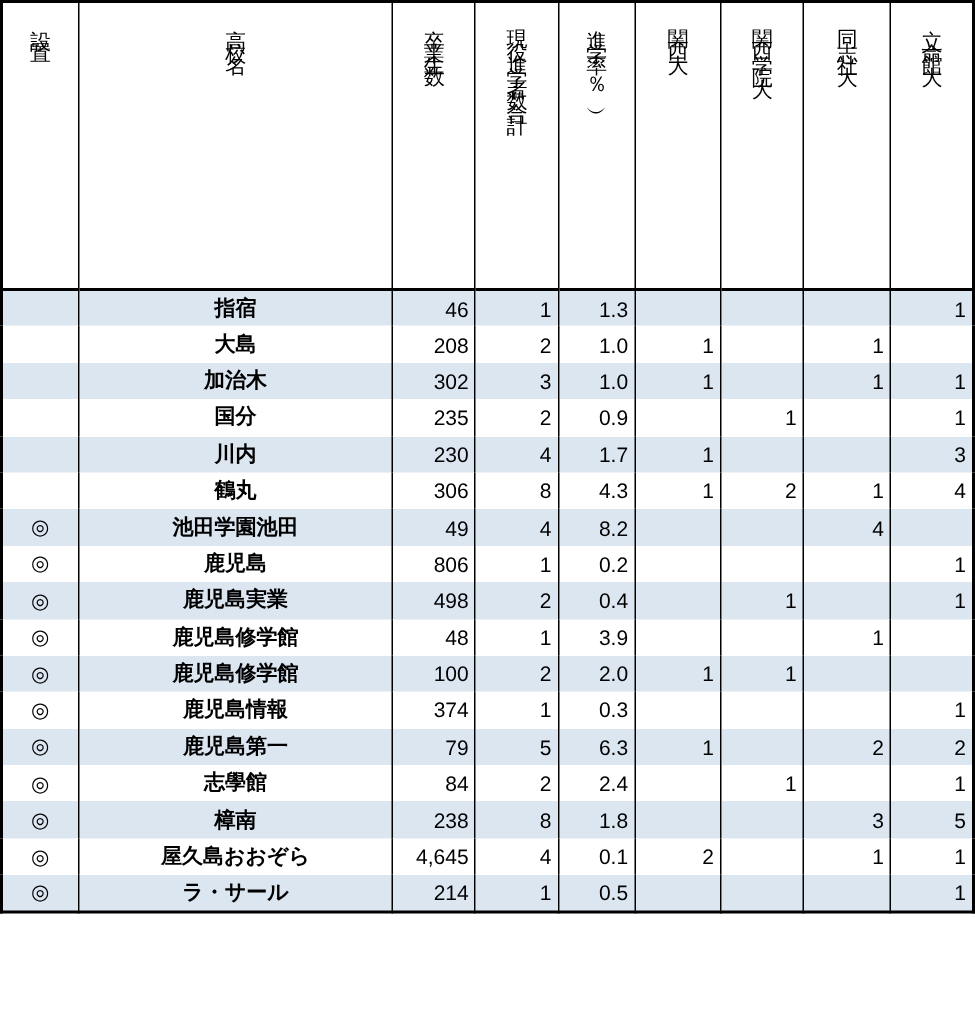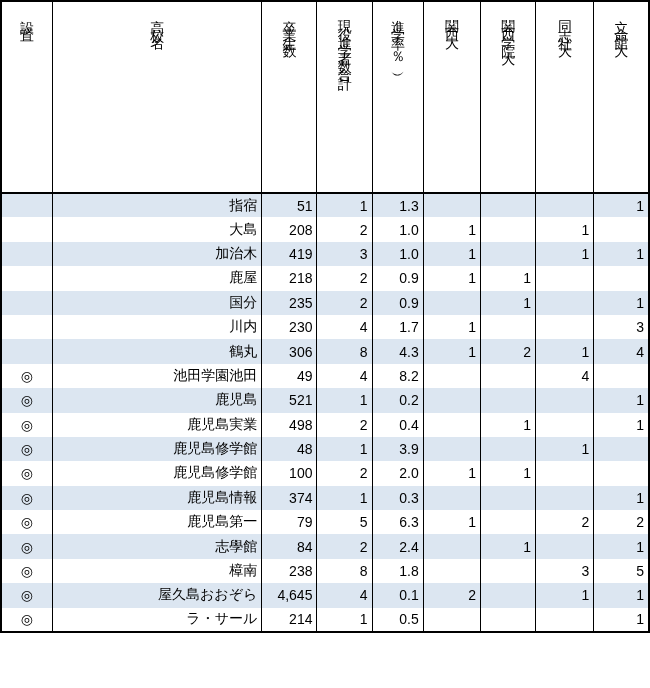--- a/index.html
+++ b/index.html
@@ -46,21 +46,21 @@
   .vtext {
     writing-mode: vertical-rl;
     text-orientation: mixed;
     display: inline-block;
     font-size: 14px;
     letter-spacing: 8px;
     line-height: 1.1;
     margin-top: 7px;
   }
   td.c-mark   { text-align: center; font-size: 14px; }
-  td.c-school { text-align: right; }
+  td.c-school { text-align: center; font-weight: bold; }
   td.c-num    { text-align: right; }
 </style>
 </head>
 <body>
 
 <div class="page">
   <table class="adm">
     <colgroup>
       <col style="width:51px">
       <col style="width:209px">
@@ -82,21 +82,21 @@
         <th><span class="vtext">関西大</span></th>
         <th><span class="vtext">関西学院大</span></th>
         <th><span class="vtext">同志社大</span></th>
         <th><span class="vtext">立命館大</span></th>
       </tr>
     </thead>
     <tbody>
         <tr>
           <td class="c-mark"></td>
           <td class="c-school">指宿</td>
-          <td class="c-num">51</td>
+          <td class="c-num">46</td>
           <td class="c-num">1</td>
           <td class="c-num">1.3</td>
           <td class="c-num"></td>
           <td class="c-num"></td>
           <td class="c-num"></td>
           <td class="c-num">1</td>
         </tr>
         <tr>
           <td class="c-mark"></td>
           <td class="c-school">大島</td>
@@ -104,38 +104,27 @@
           <td class="c-num">2</td>
           <td class="c-num">1.0</td>
           <td class="c-num">1</td>
           <td class="c-num"></td>
           <td class="c-num">1</td>
           <td class="c-num"></td>
         </tr>
         <tr>
           <td class="c-mark"></td>
           <td class="c-school">加治木</td>
-          <td class="c-num">419</td>
+          <td class="c-num">302</td>
           <td class="c-num">3</td>
           <td class="c-num">1.0</td>
           <td class="c-num">1</td>
           <td class="c-num"></td>
           <td class="c-num">1</td>
           <td class="c-num">1</td>
-        </tr>
-        <tr>
-          <td class="c-mark"></td>
-          <td class="c-school">鹿屋</td>
-          <td class="c-num">218</td>
-          <td class="c-num">2</td>
-          <td class="c-num">0.9</td>
-          <td class="c-num">1</td>
-          <td class="c-num">1</td>
-          <td class="c-num"></td>
-          <td class="c-num"></td>
         </tr>
         <tr>
           <td class="c-mark"></td>
           <td class="c-school">国分</td>
           <td class="c-num">235</td>
           <td class="c-num">2</td>
           <td class="c-num">0.9</td>
           <td class="c-num"></td>
           <td class="c-num">1</td>
           <td class="c-num"></td>
@@ -170,21 +159,21 @@
           <td class="c-num">4</td>
           <td class="c-num">8.2</td>
           <td class="c-num"></td>
           <td class="c-num"></td>
           <td class="c-num">4</td>
           <td class="c-num"></td>
         </tr>
         <tr>
           <td class="c-mark">◎</td>
           <td class="c-school">鹿児島</td>
-          <td class="c-num">521</td>
+          <td class="c-num">806</td>
           <td class="c-num">1</td>
           <td class="c-num">0.2</td>
           <td class="c-num"></td>
           <td class="c-num"></td>
           <td class="c-num"></td>
           <td class="c-num">1</td>
         </tr>
         <tr>
           <td class="c-mark">◎</td>
           <td class="c-school">鹿児島実業</td>

